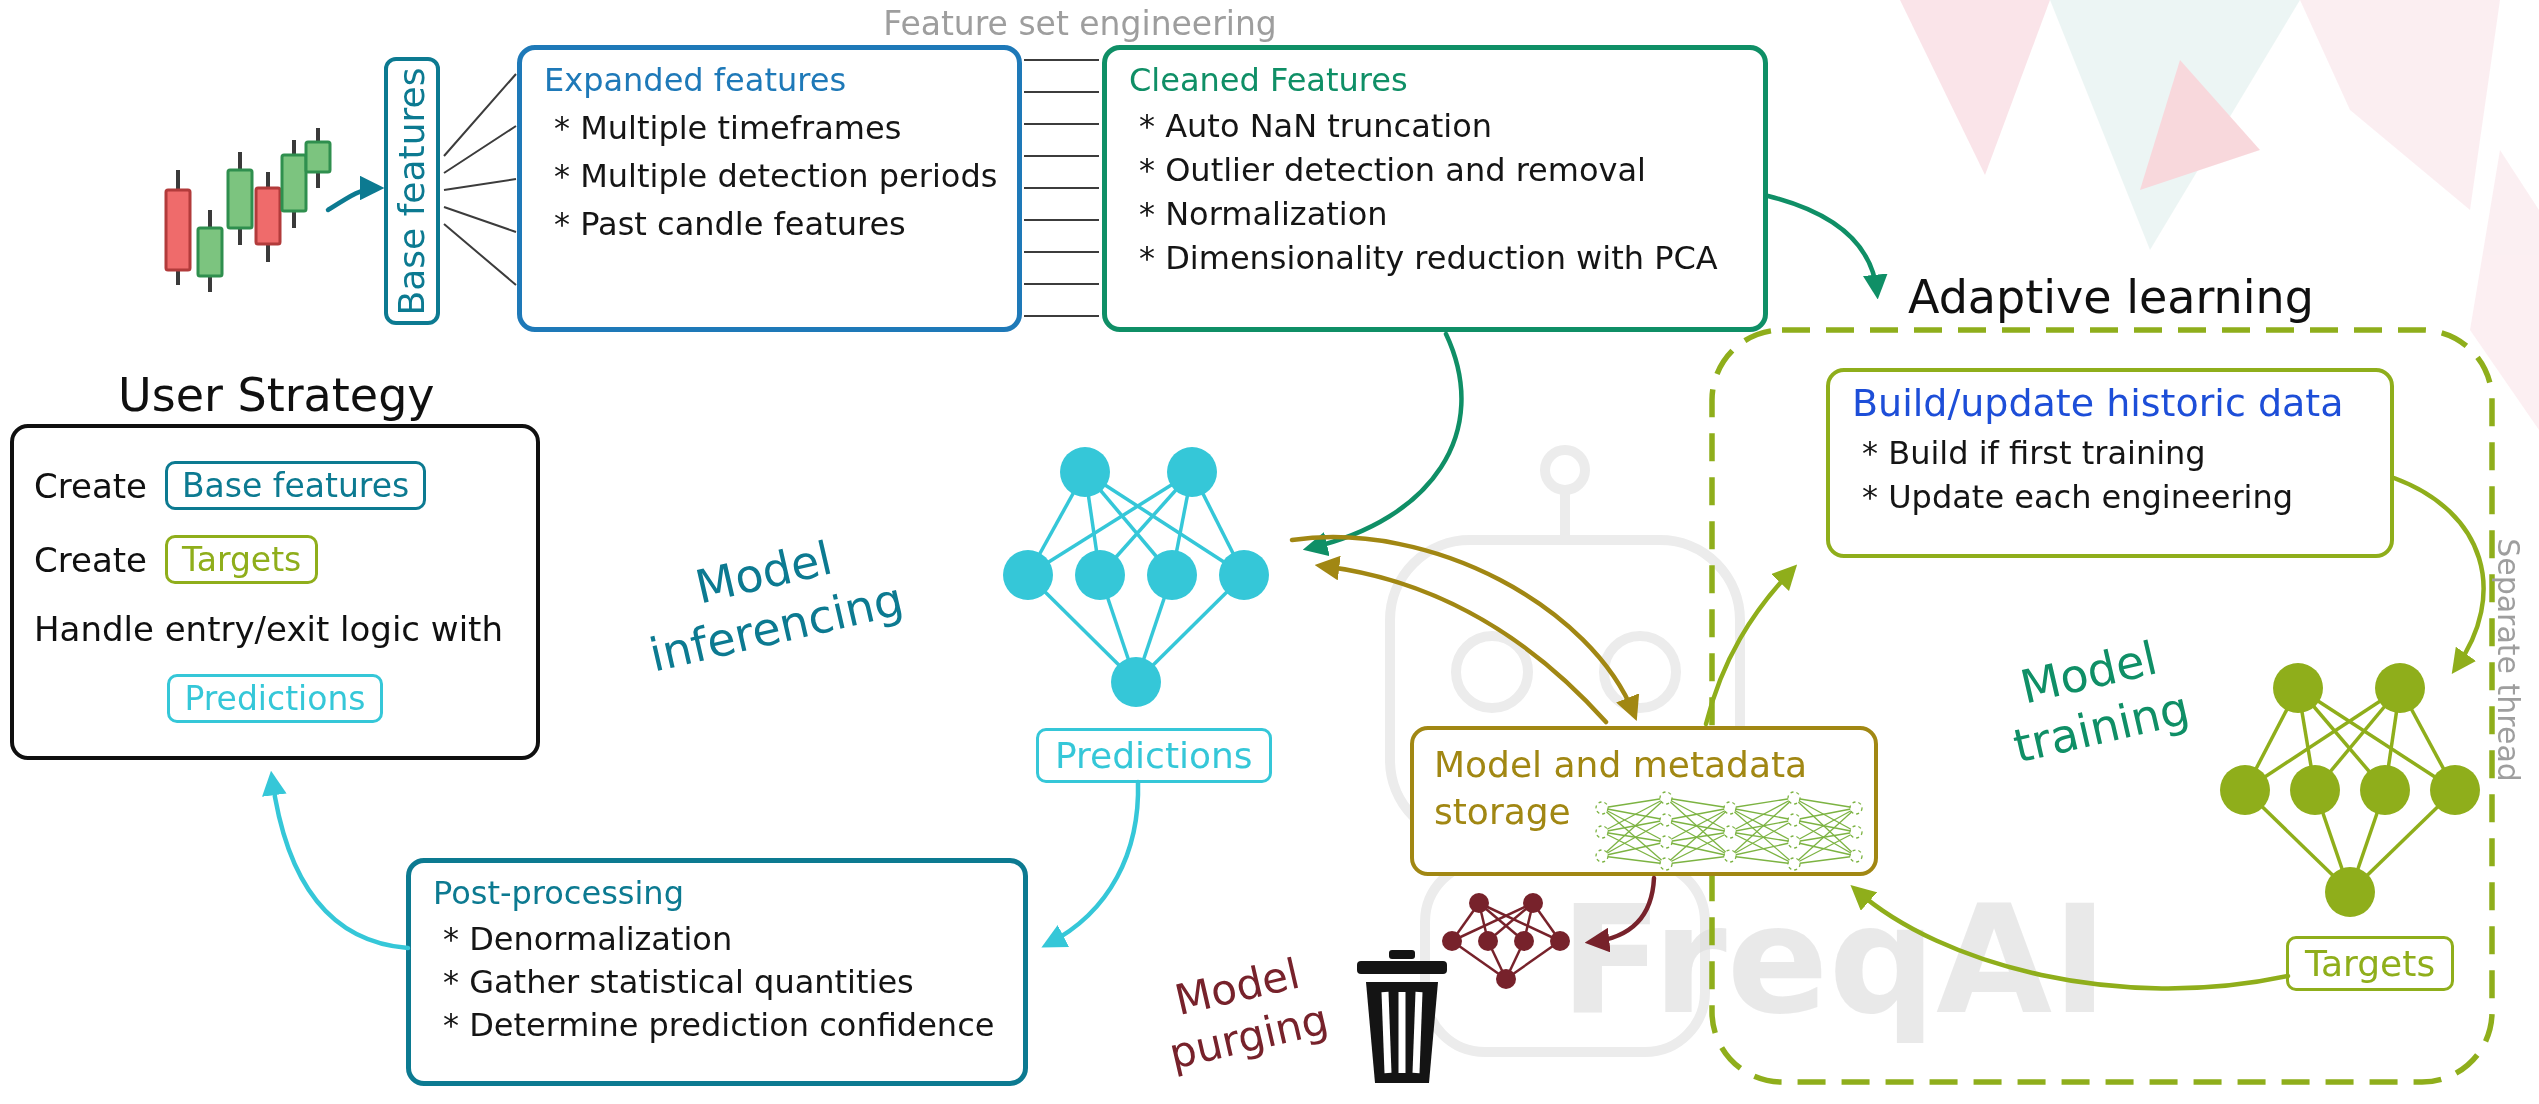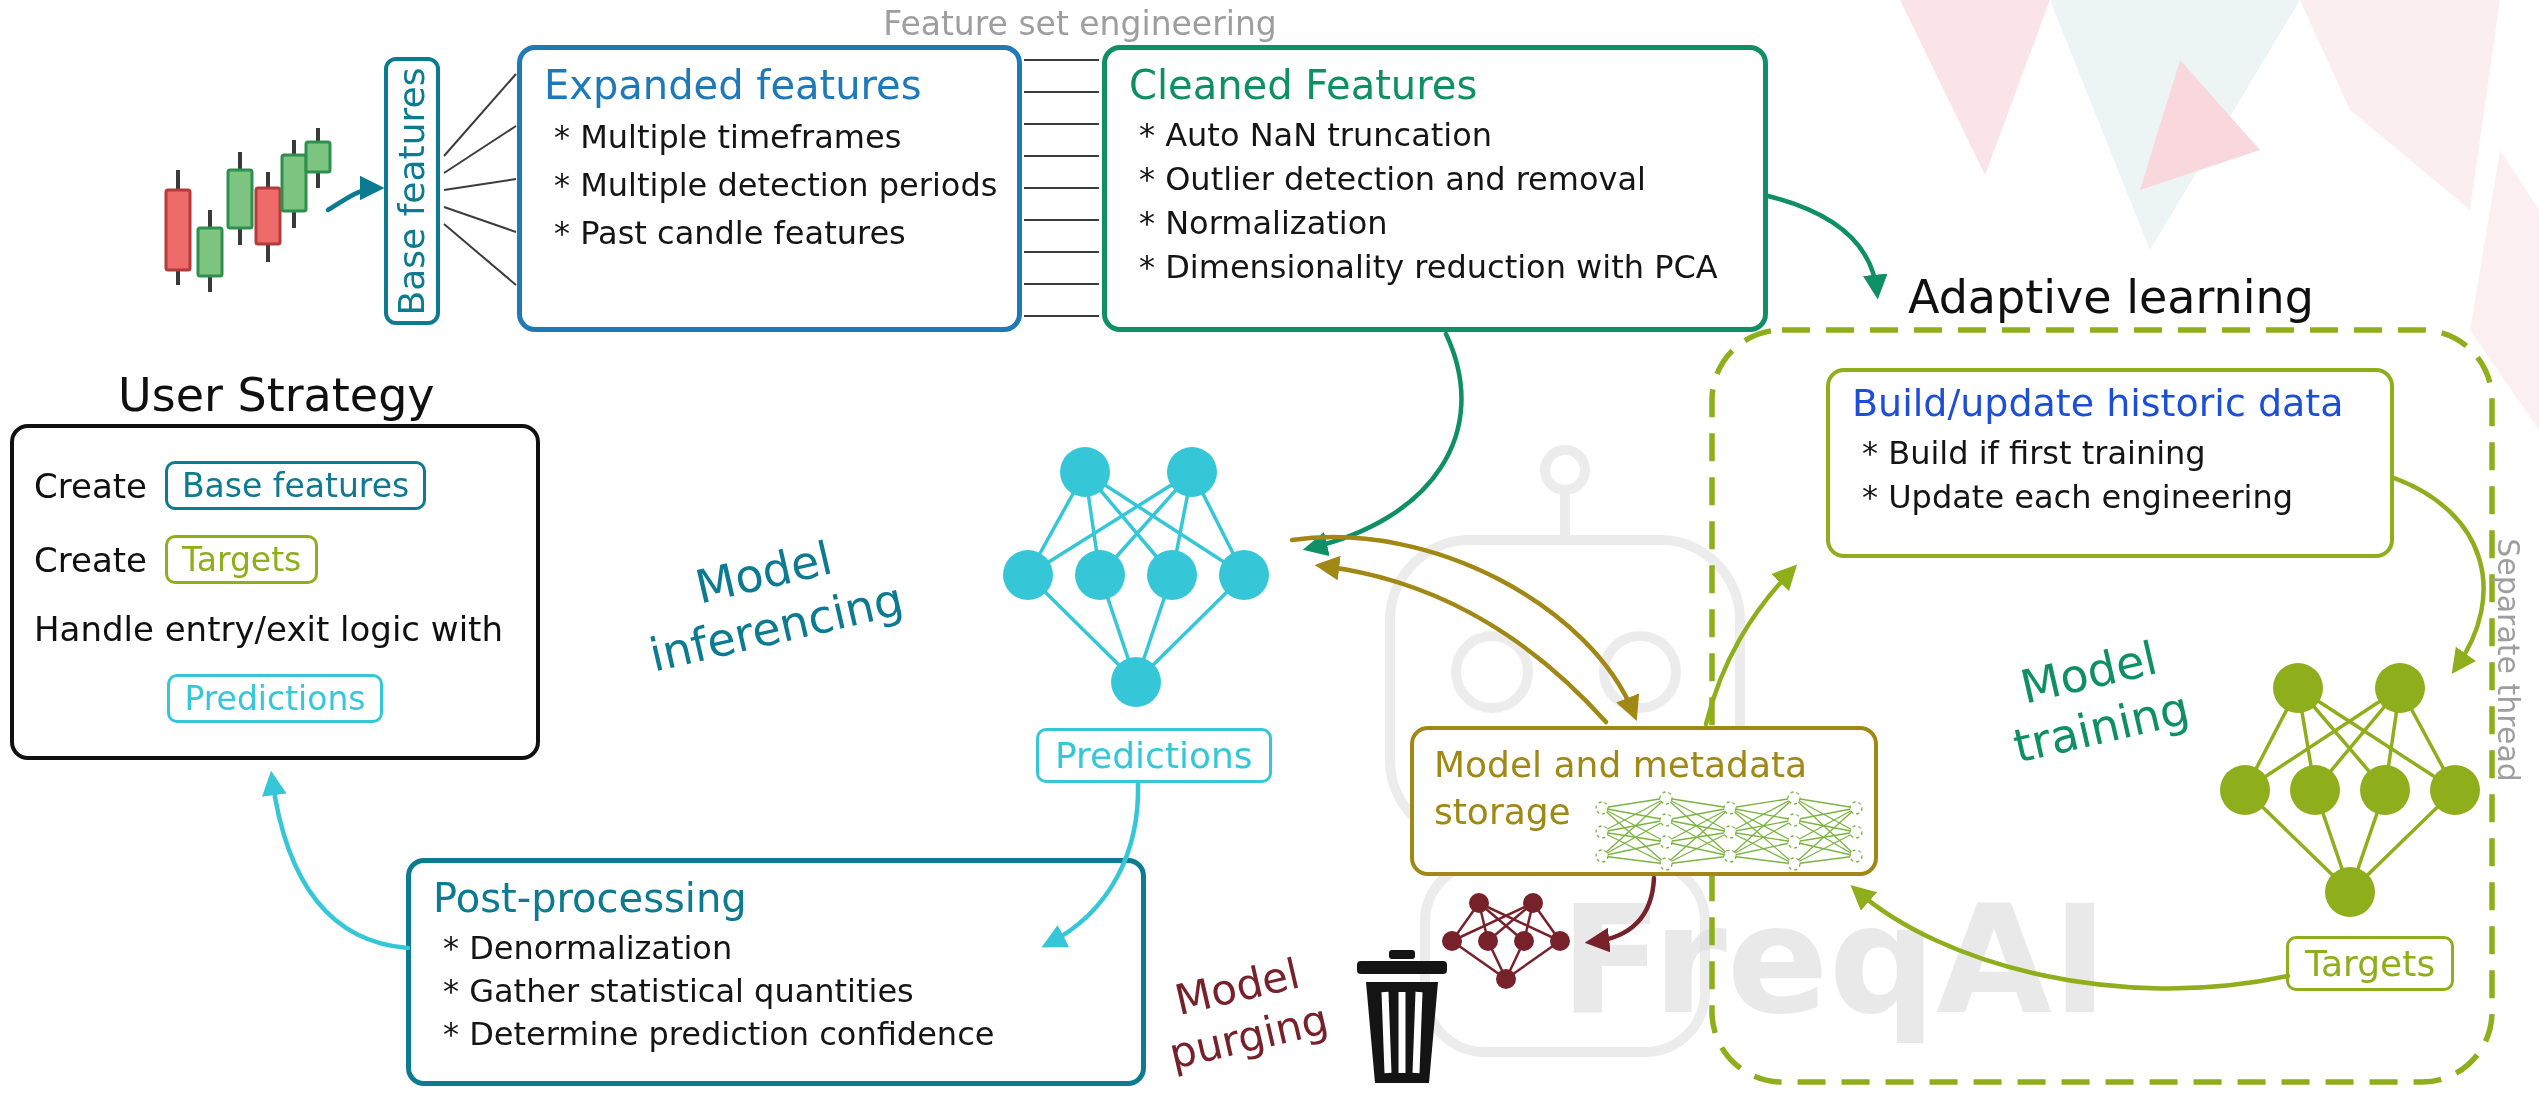--- a/index.html
+++ b/index.html
@@ -10,27 +10,27 @@
   #bg-svg{z-index:0;}
   #fg-svg{z-index:3;pointer-events:none;}
   .panel{position:absolute;background:#fff;border-radius:18px;z-index:2;}
 
   
   .t-blue{color:#1e79b8;} .t-teal{color:#0c7a91;} .t-green{color:#0f8f66;} .t-olive{color:#1d4ed8;}
 
   .panel-expanded{left:517px;top:45px;width:505px;height:287px;border:5px solid #1e79b8;}
   .panel-cleaned {left:1102px;top:45px;width:666px;height:287px;border:5px solid #0f8f66;}
   .panel-build   {left:1826px;top:368px;width:568px;height:190px;border:4px solid #8fae1b;}
-  .panel-post    {left:406px;top:858px;width:740px;height:228px;border:5px solid #0c7a91;}
+  .panel-post    {left:406px;top:858px;width:622px;height:228px;border:5px solid #0c7a91;}
   .panel-user    {left:10px;top:424px;width:530px;height:336px;border:4px solid #101010;
                   display:flex;flex-direction:column;justify-content:space-evenly;padding:8px 20px;}
   .panel-storage {left:1410px;top:726px;width:468px;height:150px;border:4px solid #a18713;
                   padding:12px 0 0 20px;}
 
-  .ptitle{margin:12px 0 8px 0;padding-left:22px;font-size:40px;line-height:1.15;}
+  .ptitle{margin:12px 0 8px 0;padding-left:22px;font-size:32px;line-height:1.15;}
   .panel-build .ptitle{font-size:38px;margin-top:10px;}
   .items{padding-left:32px;font-size:32px;color:#151515;}
   .item{margin:10px 0;white-space:nowrap;}
   .panel-cleaned .item{margin:6px 0;}
   .panel-post .item{margin:5px 0;}
   .panel-build .item{margin:6px 0;}
 
   .storage-line{font-size:36px;color:#a18713;line-height:1.3;}
 
   .urow{display:flex;align-items:center;gap:18px;font-size:34px;color:#101010;}

